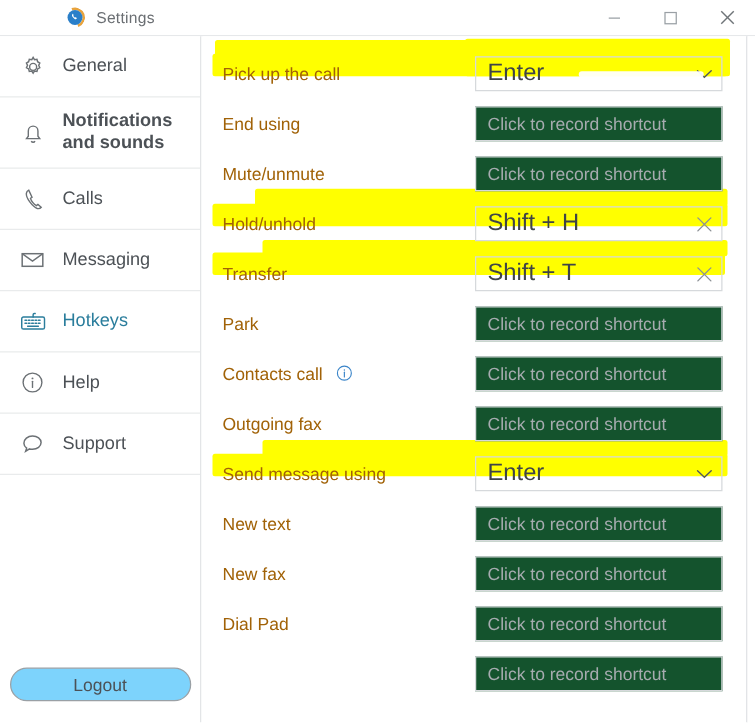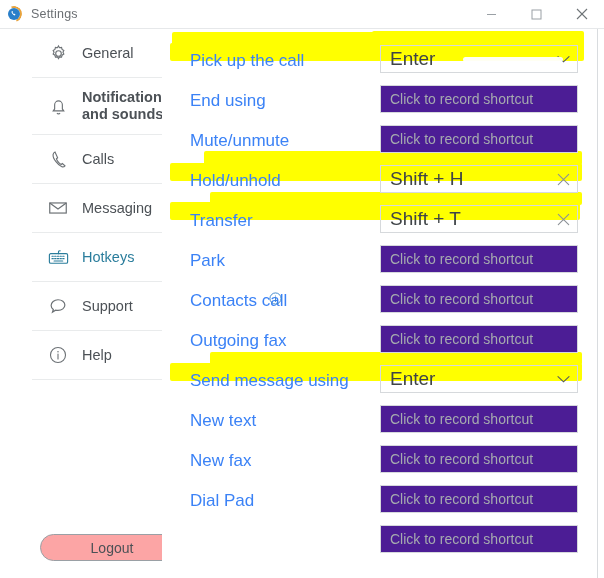--- a/index.html
+++ b/index.html
@@ -20,20 +20,21 @@
   }
 
   
   .titlebar {
     position: absolute;
     left: 0; top: 0;
     width: 604px; height: 28px;
     background: #ffffff;
     display: flex;
     align-items: center;
+    padding-left: 46px;
   }
   .app-icon {
     width: 16px; height: 16px;
     margin-left: 6px;
     position: relative;
     flex: 0 0 auto;
   }
   .app-icon .ring {
     position: absolute;
     left: 0; top: 0;
@@ -84,21 +85,20 @@
   }
 
   
   .sidebar {
     position: absolute;
     left: 0; top: 29px;
     width: 161px;
     height: 549px;
     background: #ffffff;
     border-right: 1px solid #e3e5e7;
-    margin-left: 32px;
   }
   .nav-item {
     position: relative;
     height: 49px;
     display: flex;
     align-items: center;
     padding-left: 10px;
     border-bottom: 1px solid #e9ebec;
     color: #4c5156;
   }
@@ -128,21 +128,21 @@
     height: 61px;
     display: flex;
     align-items: center;
     justify-content: center;
   }
   .logout-btn {
     width: 145px;
     height: 27px;
     border: 1px solid #9aa0a5;
     border-radius: 14px;
-    background: #fca5a5;
+    background: #7dd3fc;
     color: #4c5156;
     font-size: 14px;
     font-family: "Liberation Sans", sans-serif;
     display: flex;
     align-items: center;
     justify-content: center;
   }
 
   
   .main {
@@ -167,44 +167,44 @@
   }
 
   .row {
     position: absolute;
     left: 0;
     width: 435px;
     height: 40px;
   }
   .row-label {
     position: absolute;
-    left: 28px;
+    left: 16px;
     top: 11px;
-    font-size: 17px;
-    color: #3b82f6;
+    font-size: 14px;
+    color: #a16207;
     white-space: nowrap;
     line-height: 1.2;
     z-index: 3;
   }
   .info-icon {
     position: absolute;
     top: 12px;
     width: 13px; height: 13px;
     z-index: 3;
   }
   .info-icon svg { display: block; }
 
   .field {
     position: absolute;
     left: 218px;
     top: 5px;
     width: 198px;
     height: 28px;
     border: 1px solid #d6d9dc;
-    background: #4c1d95;
+    background: #14532d;
     z-index: 3;
     display: flex;
     align-items: center;
   }
   .field .placeholder {
     margin-left: 9px;
     font-size: 14px;
     color: #a6abaf;
     line-height: 1.2;
   }
@@ -338,36 +338,36 @@
           <rect x="2.5" y="8" width="19" height="10" rx="1.4"></rect>
           <path d="M5.2 10.7h1.4M8 10.7h1.4M10.8 10.7h1.4M13.6 10.7h1.4M16.4 10.7h1.4M5.2 13.2h1.4M8 13.2h1.4M10.8 13.2h1.4M13.6 13.2h1.4M16.4 13.2h1.4M7.4 15.7h9" stroke-linecap="round"></path>
           <path d="M12 8V6.2c0-.9.8-1.4 1.7-1.2" stroke-linecap="round"></path>
         </svg>
       </span>
       <span class="nav-label">Hotkeys</span>
     </div>
 
     <div class="nav-item">
       <span class="nav-icon">
-        <svg width="22" height="22" viewBox="0 0 24 24" fill="none" stroke="currentColor" stroke-width="1.3">
-          <path d="M12 5.2c4.2 0 7.5 2.5 7.5 5.8s-3.3 5.8-7.5 5.8c-.9 0-1.8-.1-2.6-.3L6 18.6l.9-2.8c-1.5-1.1-2.4-2.6-2.4-4.3 0-3.3 3.3-6.3 7.5-6.3z"></path>
-        </svg>
-      </span>
-      <span class="nav-label">Support</span>
-    </div>
-
-    <div class="nav-item">
-      <span class="nav-icon">
         <svg width="22" height="22" viewBox="0 0 24 24" fill="none" stroke="currentColor" stroke-width="1.2">
           <circle cx="12" cy="12" r="8.2"></circle>
           <circle cx="12" cy="8.4" r=".85" fill="currentColor" stroke="none"></circle>
           <path d="M12 11v5.3" stroke-linecap="round"></path>
         </svg>
       </span>
       <span class="nav-label">Help</span>
+    </div>
+
+    <div class="nav-item">
+      <span class="nav-icon">
+        <svg width="22" height="22" viewBox="0 0 24 24" fill="none" stroke="currentColor" stroke-width="1.3">
+          <path d="M12 5.2c4.2 0 7.5 2.5 7.5 5.8s-3.3 5.8-7.5 5.8c-.9 0-1.8-.1-2.6-.3L6 18.6l.9-2.8c-1.5-1.1-2.4-2.6-2.4-4.3 0-3.3 3.3-6.3 7.5-6.3z"></path>
+        </svg>
+      </span>
+      <span class="nav-label">Support</span>
     </div>
 
     <div class="logout-wrap">
       <button class="logout-btn">Logout</button>
     </div>
   </div>
 
   <div class="main">
 
     <div class="hl soft" style="left:10px; top:3px; width:258px; height:13px;"></div>

